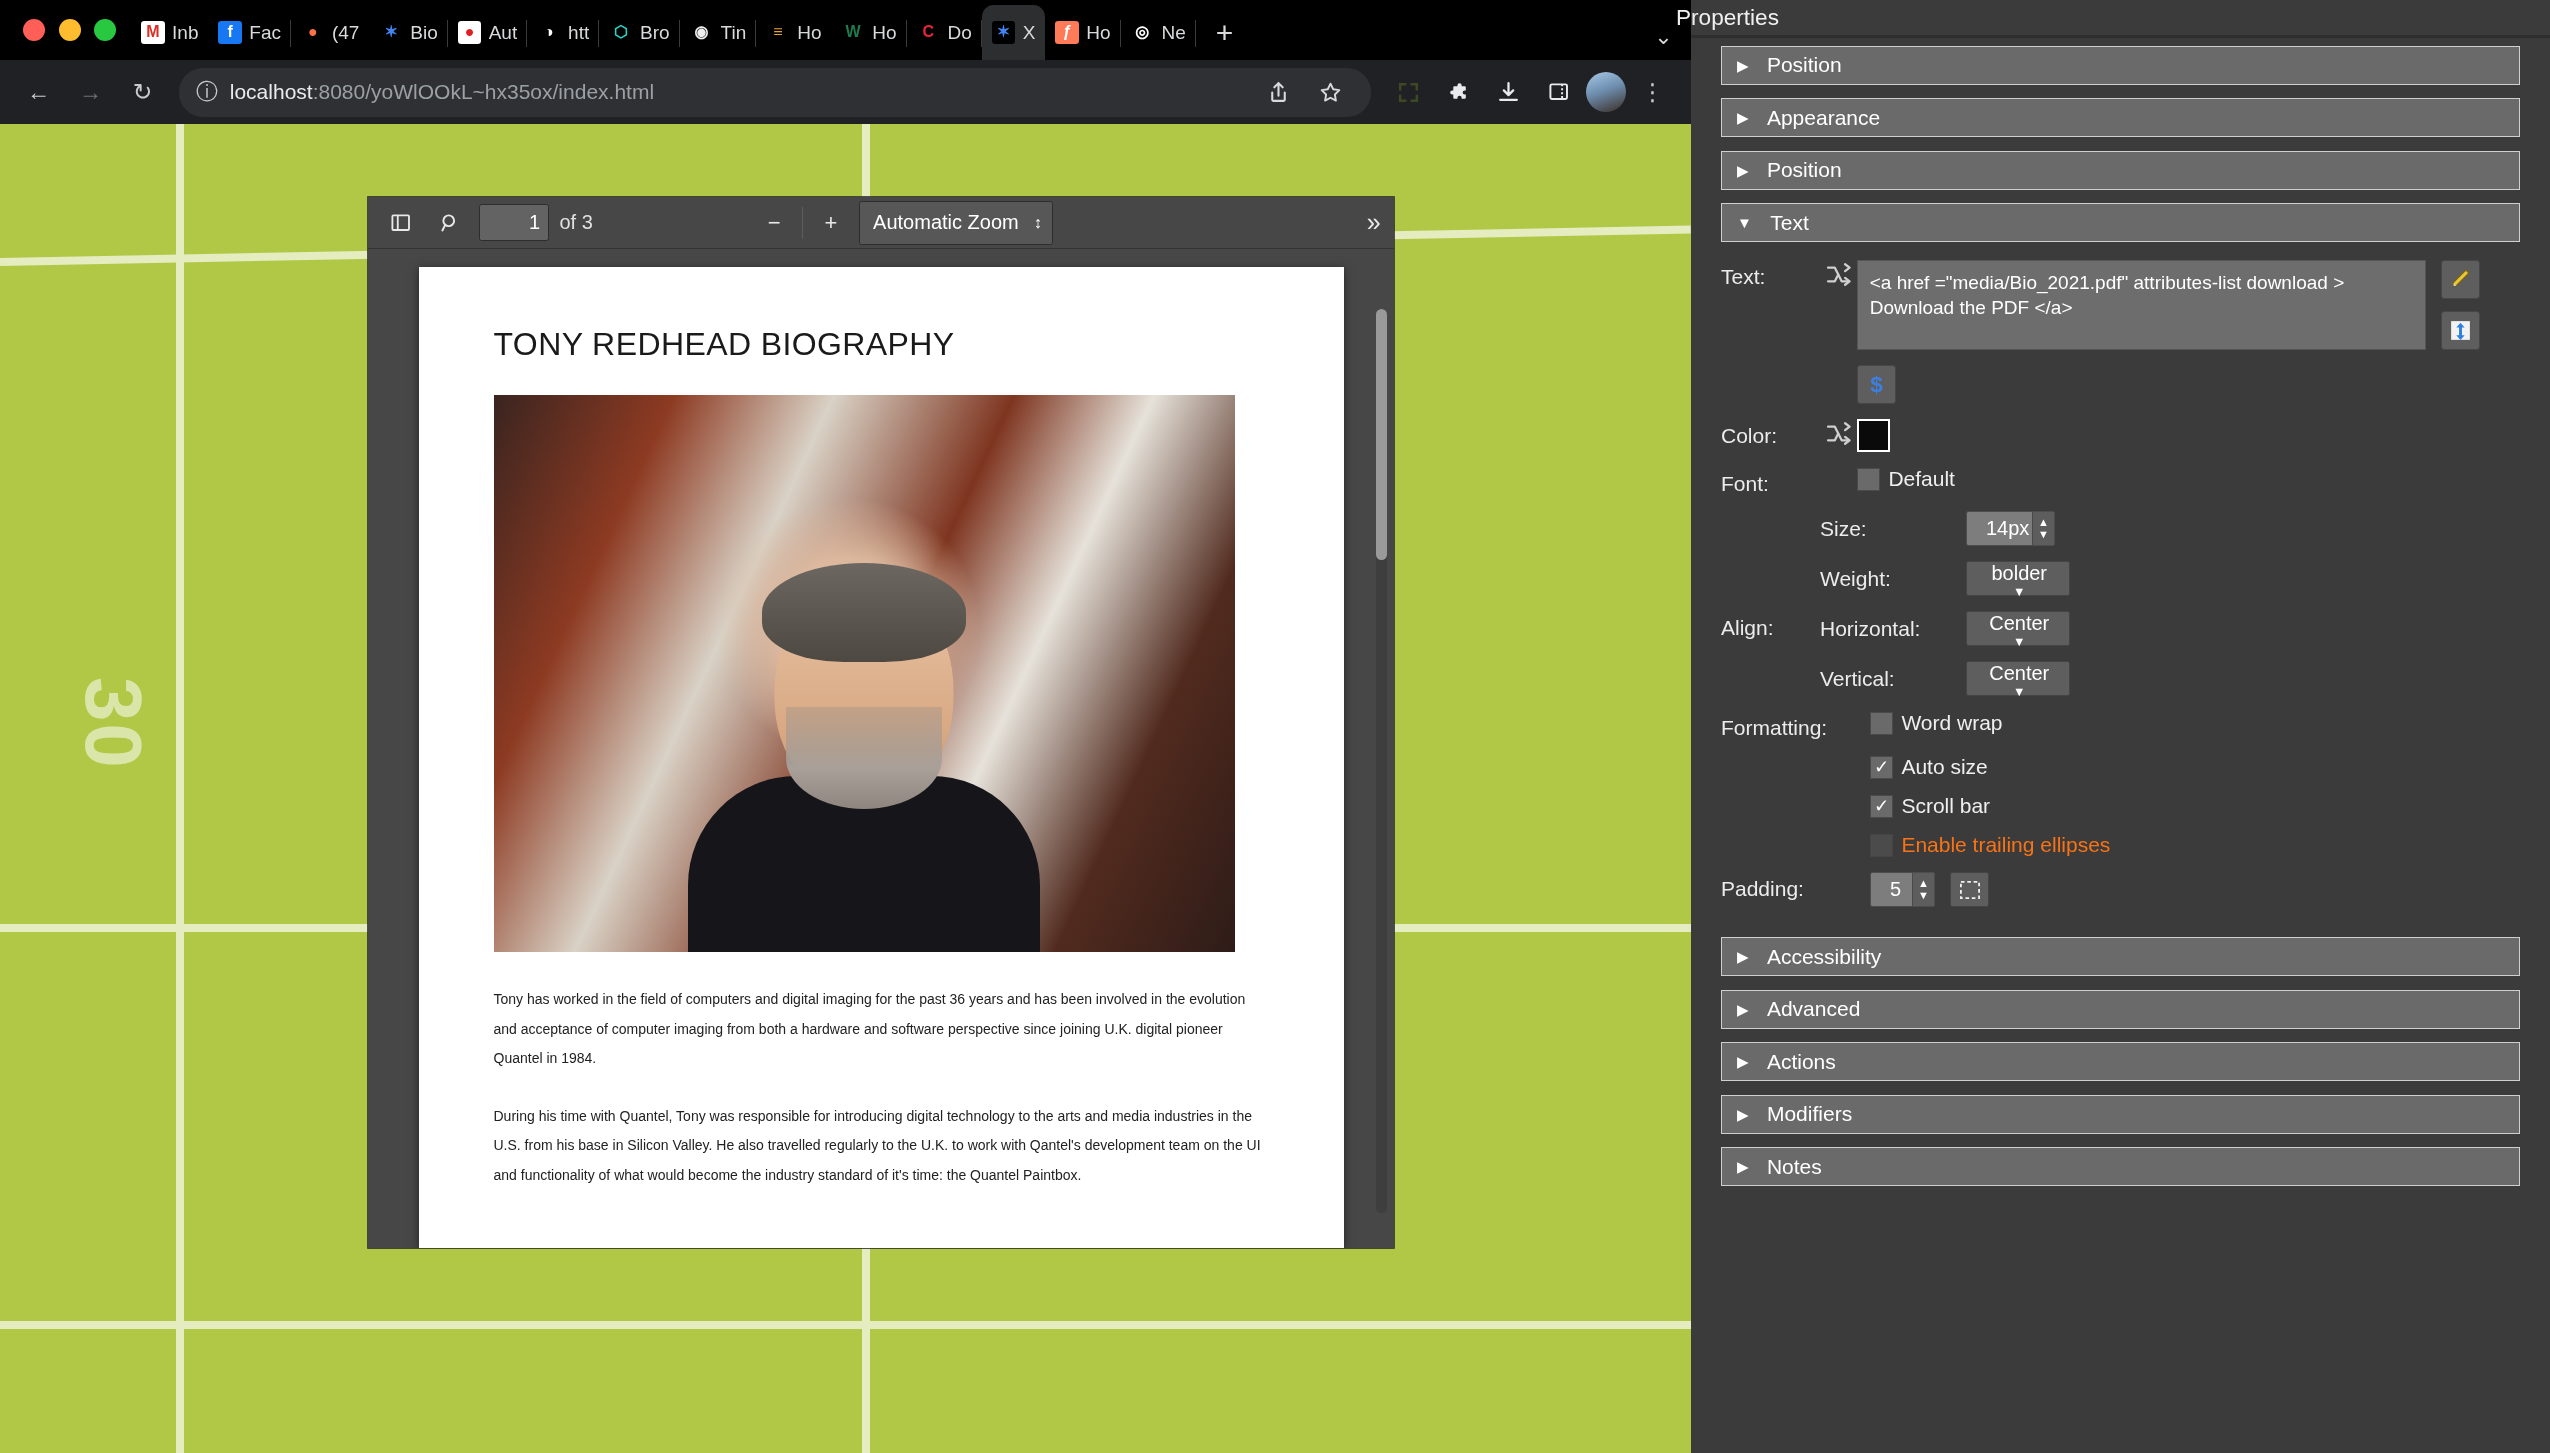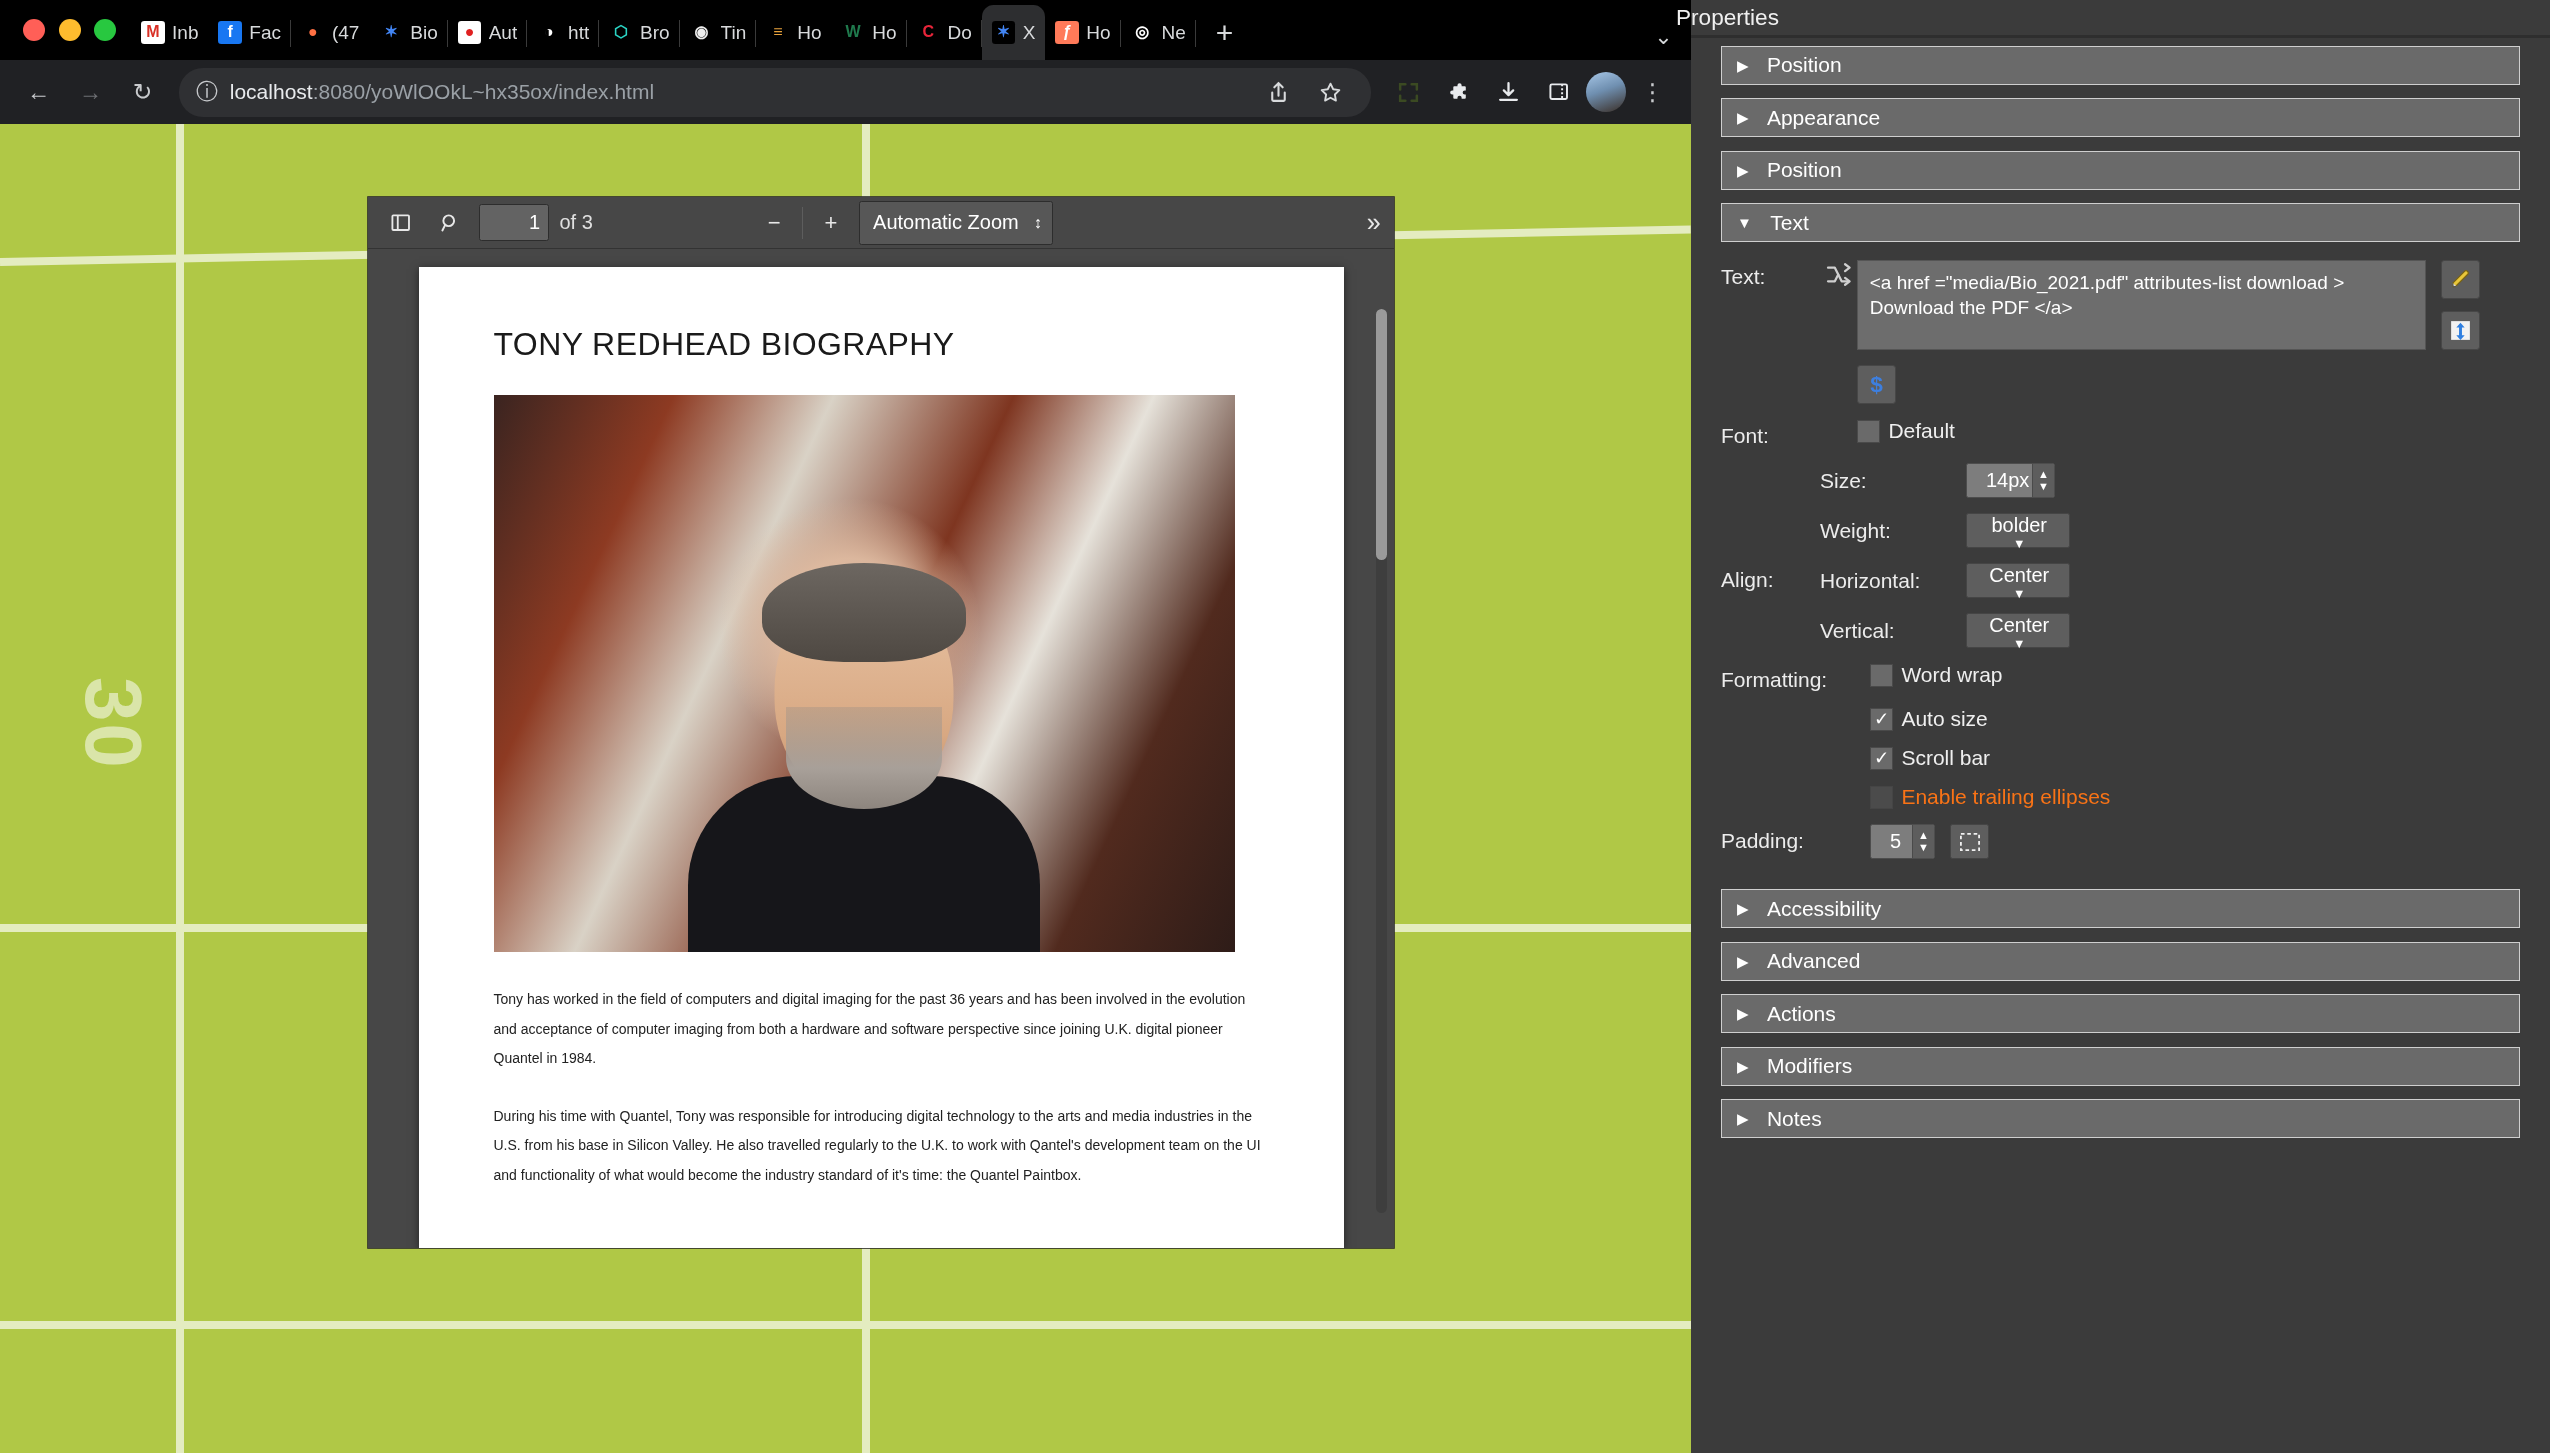--- a/index.html
+++ b/index.html
@@ -572,20 +572,32 @@
                   <path d="M12 21l-4-4.5h2.6v-2h2.8v2H16z" fill="#2f7fe0"></path>
                 </svg>
             </div>
           </div>
         </div>
 
         <div class="row">
           <div class="dollar-btn">$</div>
         </div>
 
+        <div class="row">
+          <div class="row-label">Color:</div>
+          <div class="bind-icon">
+            <svg width="28.5" height="25" viewBox="0 0 24 22" fill="none" stroke="#cfcfcf" stroke-width="2" stroke-linecap="round" stroke-linejoin="round">
+                <path d="M3 5h6l6 12h6"></path>
+                <path d="M3 17h6l3-6"></path>
+                <path d="M18 2l4 3-4 3"></path>
+                <path d="M18 14l4 3-4 3"></path>
+              </svg>
+          </div>
+          <div class="swatch" style="margin-left:0"></div>
+        </div>
 
         <div class="row">
           <div class="row-label">Font:</div>
           <div class="bind-icon"></div>
           <div class="chk-row">
             <div class="chk"></div>
             <div class="chk-label">Default</div>
           </div>
         </div>
 

